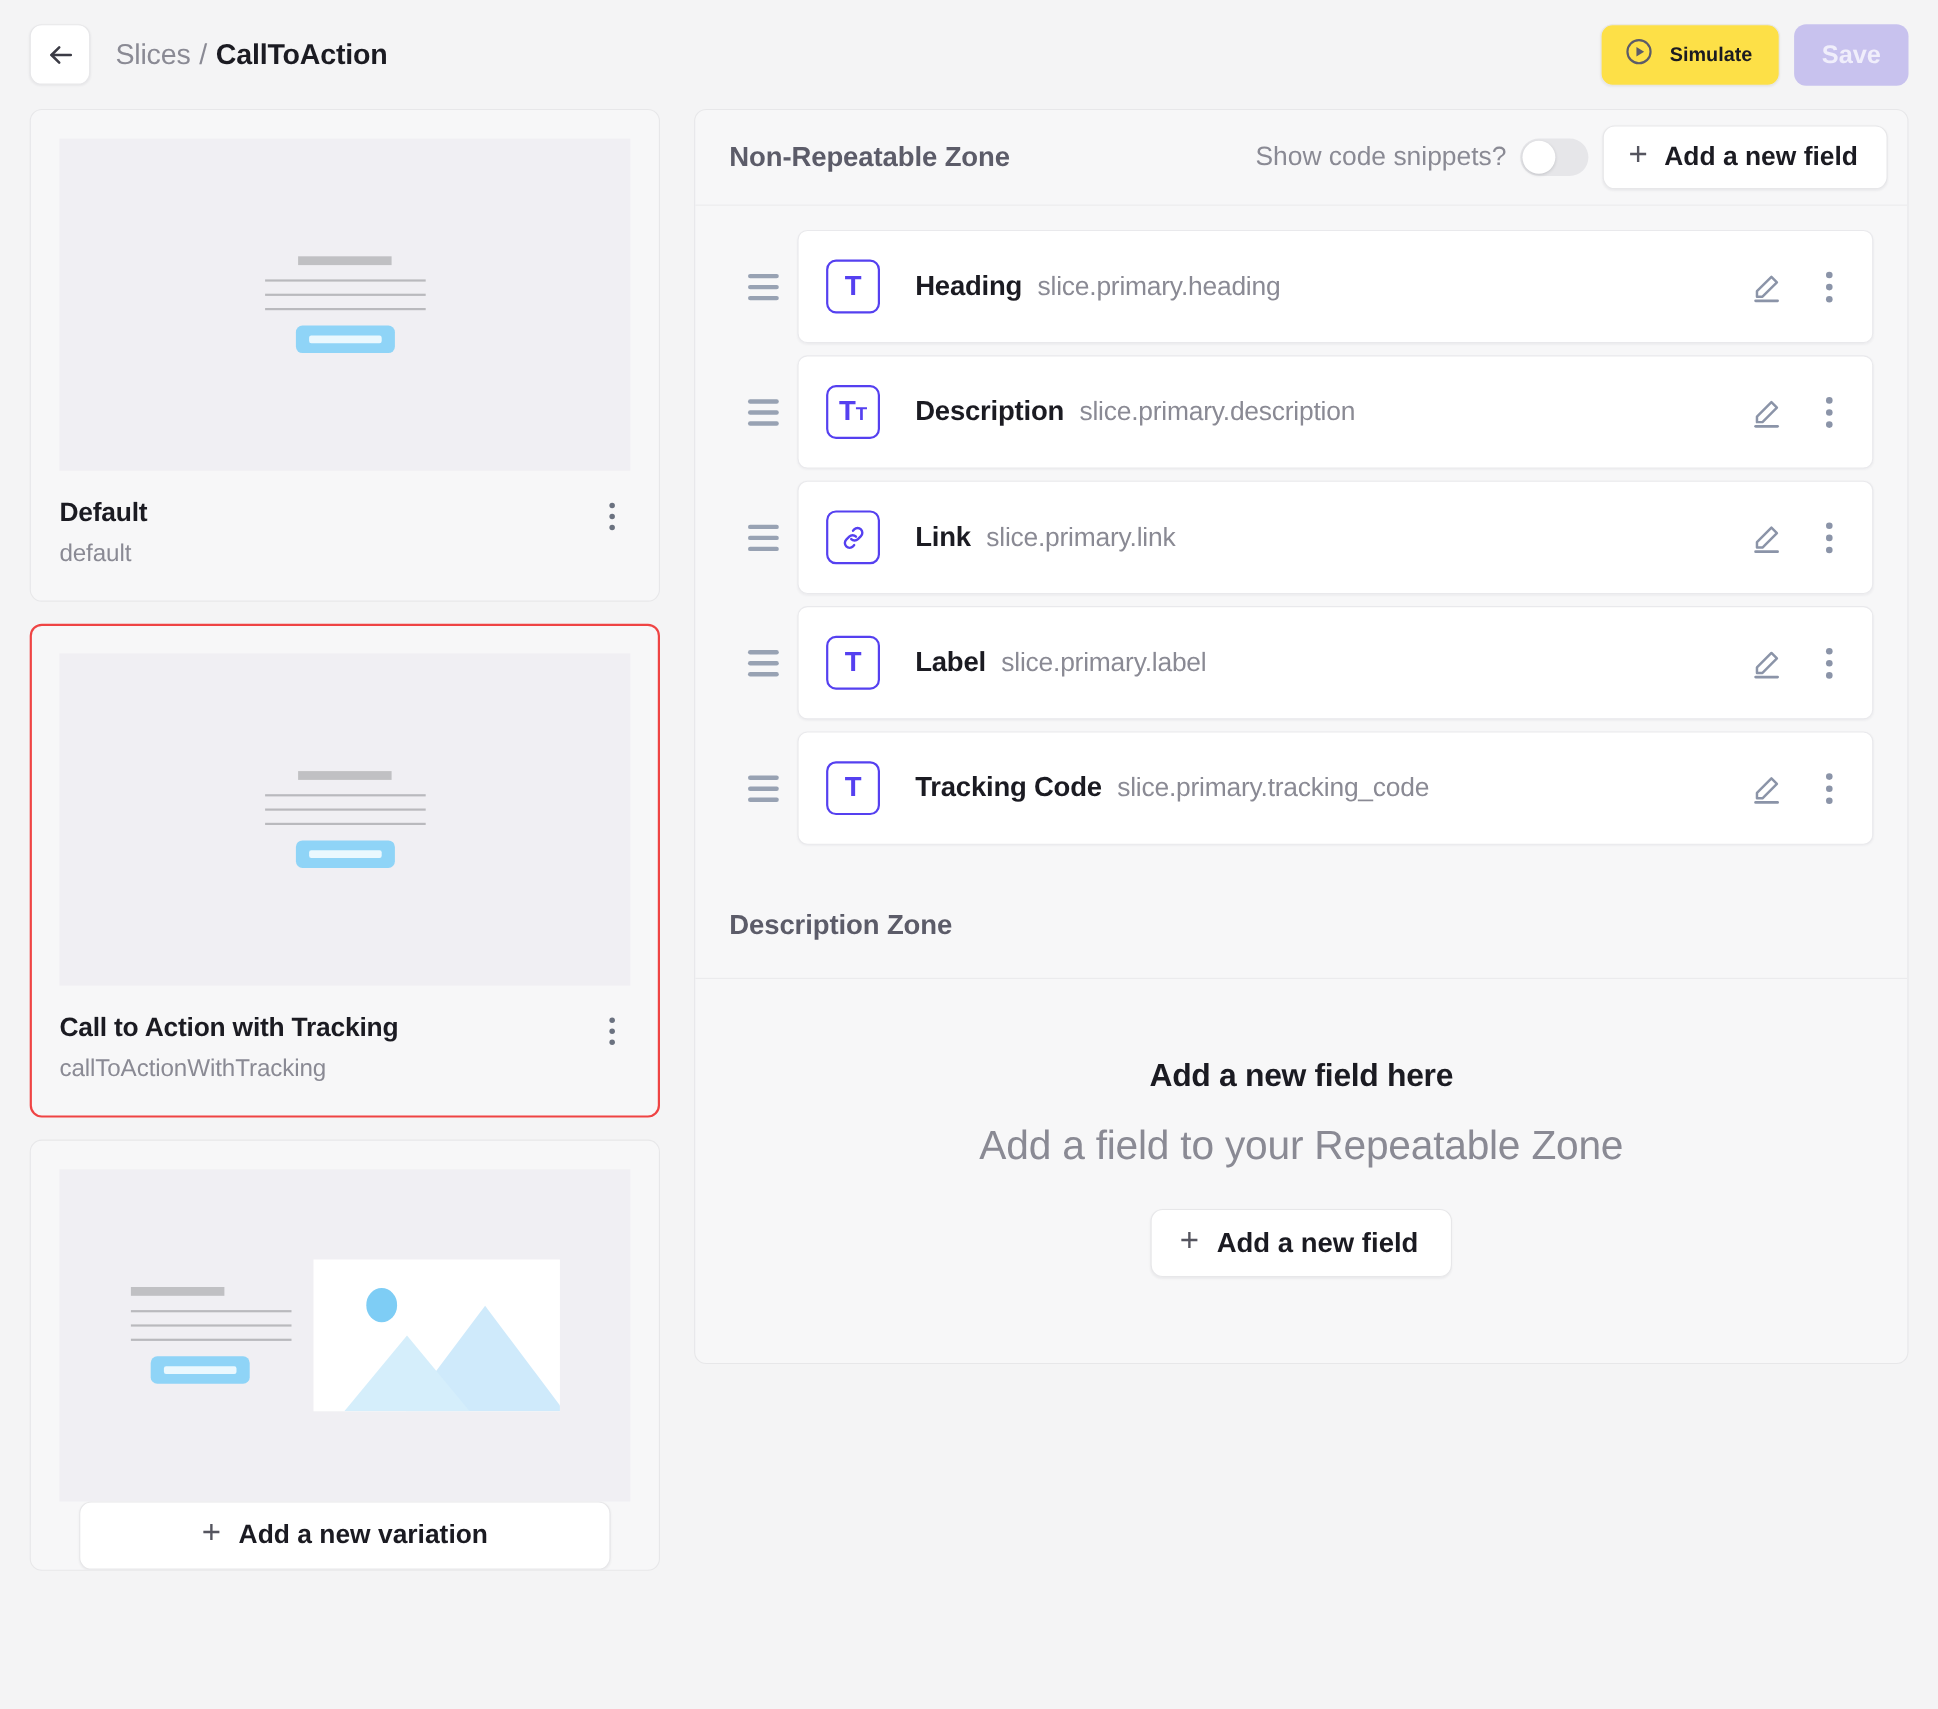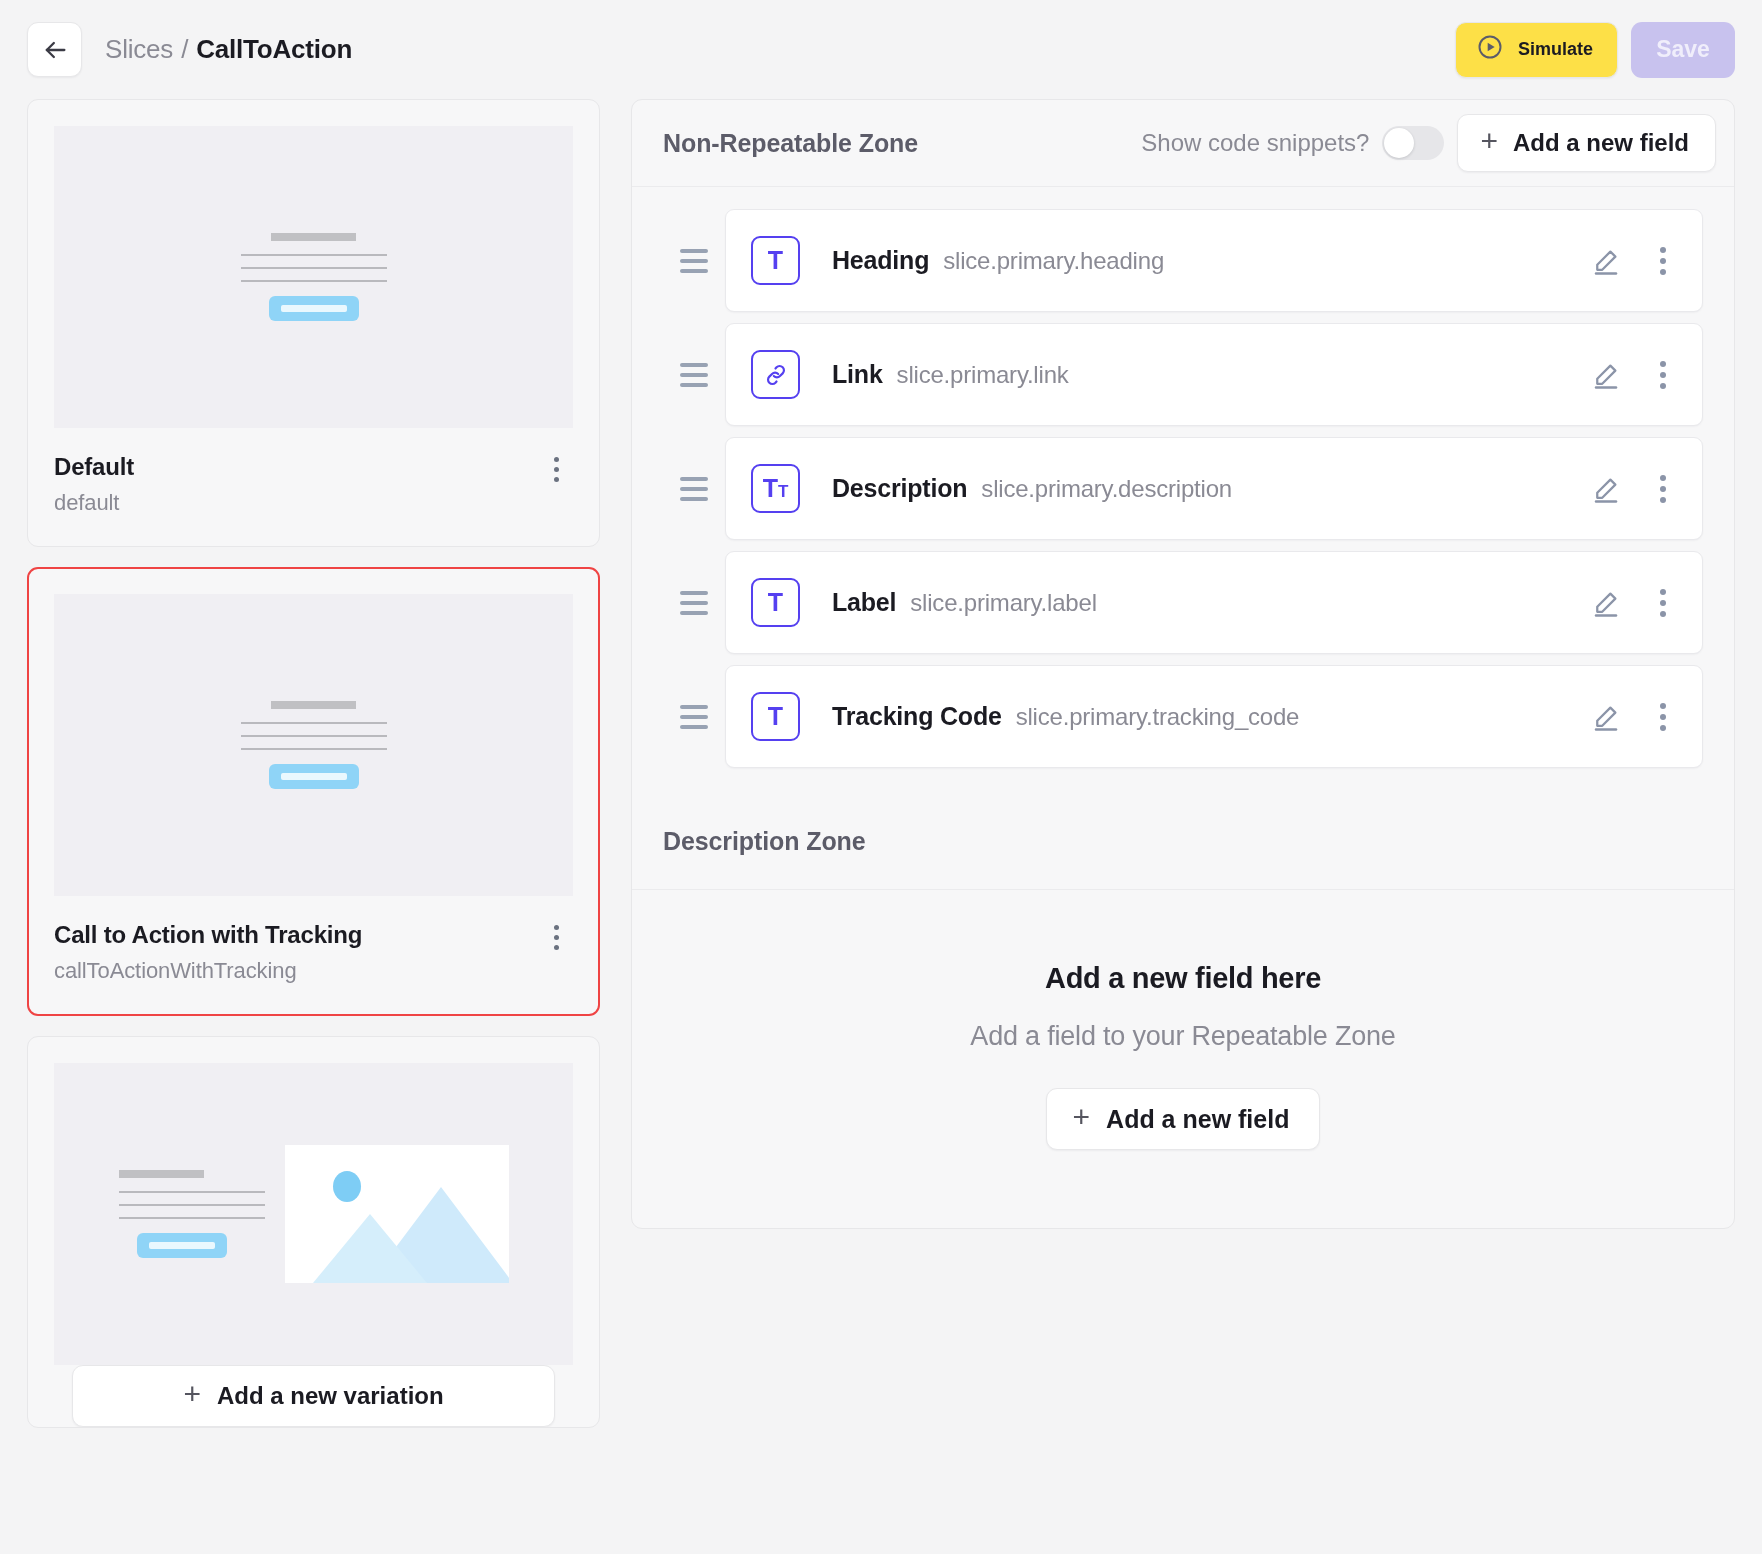--- a/index.html
+++ b/index.html
@@ -281,21 +281,21 @@
   }
   .empty-zone {
     padding: 72px 0 78px 0;
     display: flex; flex-direction: column; align-items: center;
   }
   .empty-title {
     font-size: 29px; font-weight: 700; color: #1b1b22; letter-spacing: -0.3px;
   }
   .empty-sub {
     margin-top: 26px;
-    font-size: 27px; color: #8a8a94; font-weight: 400; letter-spacing: -0.2px;
+    font-size: 37px; color: #8a8a94; font-weight: 400; letter-spacing: -0.2px;
   }
   .empty-btn {
     margin-top: 36px;
     height: 62px;
     background: #ffffff;
     border: 1px solid #e7e7e9;
     border-radius: 11px;
     display: flex; align-items: center; gap: 16px;
     padding: 0 30px 0 26px;
     font-size: 25px; font-weight: 700; color: #1b1b22;
@@ -470,20 +470,48 @@
       </div>
 
       <div class="field-row">
         <div class="drag-handle">
             <i></i>
             <i></i>
             <i></i>
           </div>
         <div class="field-card">
           <div class="type-icon">
+            <span class="tglyph">T<small>T</small></span>
+          </div>
+          <span class="field-name">Description</span>
+          <span class="field-path">slice.primary.description</span>
+          <div class="field-actions">
+            <div class="icon-btn">
+              <svg width="30" height="30" viewBox="0 0 24 24" fill="none" stroke="#8b94a8" stroke-width="1.8" stroke-linecap="round" stroke-linejoin="round">
+                <path d="M15.5 4.5l4 4L9 19H5v-4z"></path>
+                  <line x1="4" y1="22" x2="20" y2="22" stroke-width="2"></line>
+              </svg>
+            </div>
+            <div class="kebab-v">
+                <i></i>
+                <i></i>
+                <i></i>
+              </div>
+          </div>
+        </div>
+      </div>
+
+      <div class="field-row">
+        <div class="drag-handle">
+            <i></i>
+            <i></i>
+            <i></i>
+          </div>
+        <div class="field-card">
+          <div class="type-icon">
             <svg width="26" height="26" viewBox="0 0 24 24" fill="none" stroke="#5540f0" stroke-width="2" stroke-linecap="round">
               <path d="M10 13a4 4 0 0 0 5.66 0l2.5-2.5a4 4 0 1 0-5.66-5.66L11.5 6"></path>
               <path d="M14 11a4 4 0 0 0-5.66 0l-2.5 2.5a4 4 0 1 0 5.66 5.66L12.5 18"></path>
             </svg>
           </div>
           <span class="field-name">Link</span>
           <span class="field-path">slice.primary.link</span>
           <div class="field-actions">
             <div class="icon-btn">
               <svg width="30" height="30" viewBox="0 0 24 24" fill="none" stroke="#8b94a8" stroke-width="1.8" stroke-linecap="round" stroke-linejoin="round">
@@ -501,48 +529,20 @@
       </div>
 
       <div class="field-row">
         <div class="drag-handle">
             <i></i>
             <i></i>
             <i></i>
           </div>
         <div class="field-card">
           <div class="type-icon">
-            <span class="tglyph">T<small>T</small></span>
-          </div>
-          <span class="field-name">Description</span>
-          <span class="field-path">slice.primary.description</span>
-          <div class="field-actions">
-            <div class="icon-btn">
-              <svg width="30" height="30" viewBox="0 0 24 24" fill="none" stroke="#8b94a8" stroke-width="1.8" stroke-linecap="round" stroke-linejoin="round">
-                <path d="M15.5 4.5l4 4L9 19H5v-4z"></path>
-                  <line x1="4" y1="22" x2="20" y2="22" stroke-width="2"></line>
-              </svg>
-            </div>
-            <div class="kebab-v">
-                <i></i>
-                <i></i>
-                <i></i>
-              </div>
-          </div>
-        </div>
-      </div>
-
-      <div class="field-row">
-        <div class="drag-handle">
-            <i></i>
-            <i></i>
-            <i></i>
-          </div>
-        <div class="field-card">
-          <div class="type-icon">
             <span class="tglyph">T</span>
           </div>
           <span class="field-name">Label</span>
           <span class="field-path">slice.primary.label</span>
           <div class="field-actions">
             <div class="icon-btn">
               <svg width="30" height="30" viewBox="0 0 24 24" fill="none" stroke="#8b94a8" stroke-width="1.8" stroke-linecap="round" stroke-linejoin="round">
                 <path d="M15.5 4.5l4 4L9 19H5v-4z"></path>
                   <line x1="4" y1="22" x2="20" y2="22" stroke-width="2"></line>
               </svg>

